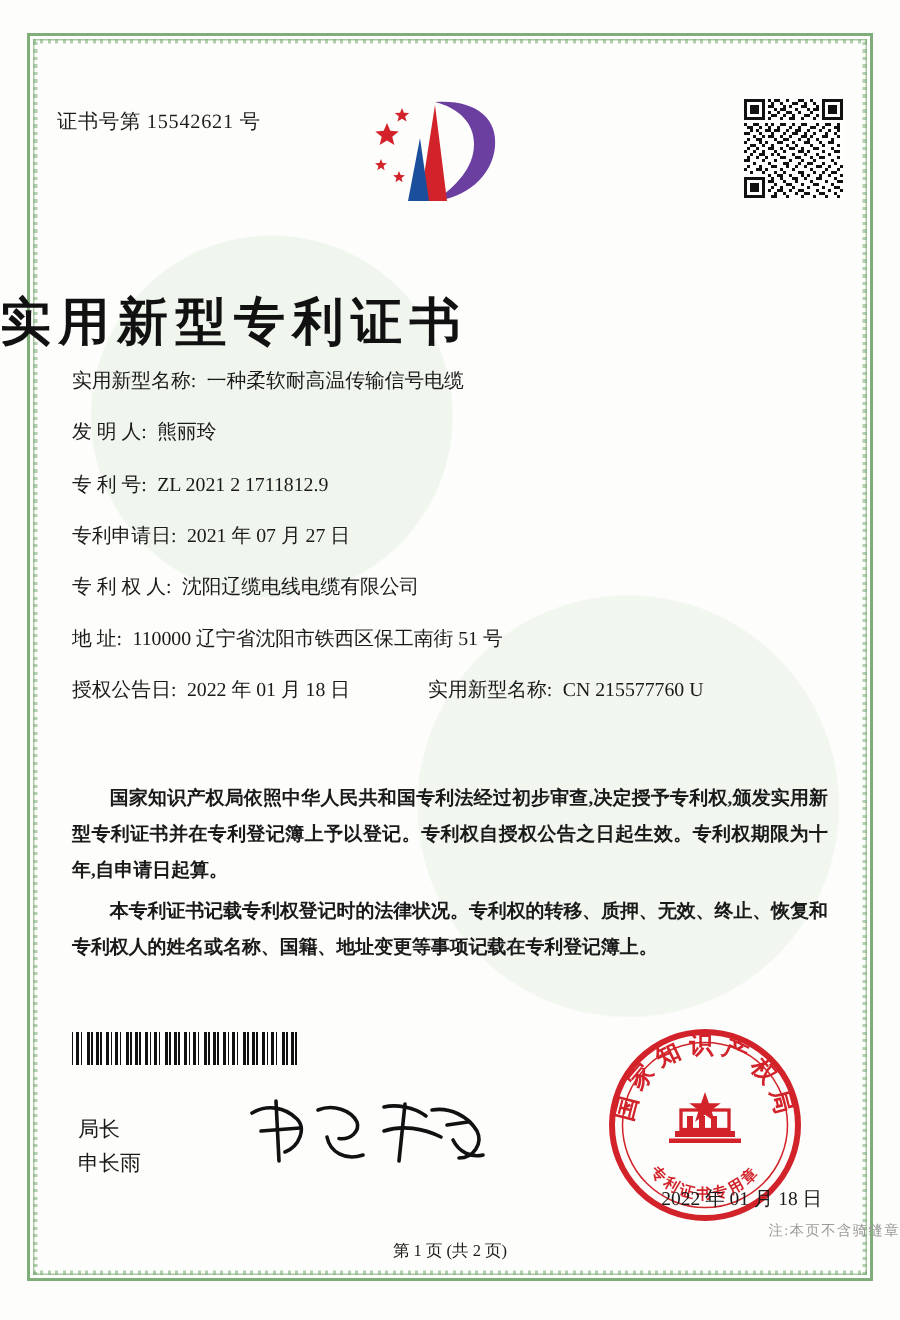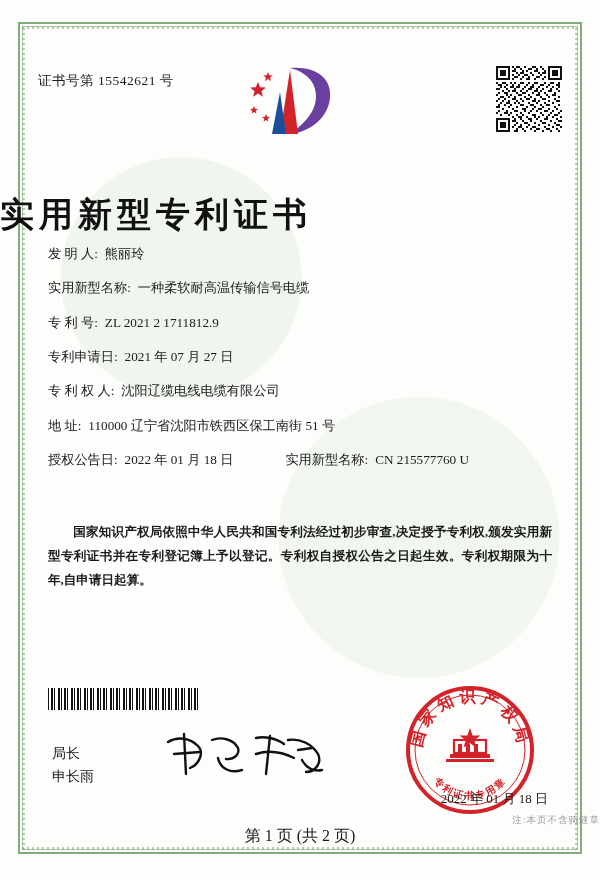--- a/index.html
+++ b/index.html
@@ -170,21 +170,21 @@
     left: 160px; top: 726px;
     width: 168px;
     height: 60px;
   }
 
   .page-no {
     position: absolute;
     left: 0; top: 826px;
     width: 600px;
     text-align: center;
-    font-size: 16px;
+    font-size: 11px;
     color: #1a1a1a;
   }
   .footer-note {
     position: absolute;
     left: 0; top: 814px;
     width: 600px;
     text-align: right;
     font-size: 9.5px;
     color: #9a9a9a;
     letter-spacing: 1px;
@@ -465,27 +465,27 @@
           <rect x="31" y="32" width="1" height="1"></rect>
       </g>
     </svg>
   </div>
 
   <div class="title">实用新型专利证书</div>
 
   <div class="fields">
 
     <div class="field-row">
+      <span class="field-label">实用新型名称:</span>
+      <span class="field-value">一种柔软耐高温传输信号电缆</span>
+    </div>
+
+    <div class="field-row">
       <span class="field-label">发 明 人:</span>
       <span class="field-value">熊丽玲</span>
-    </div>
-
-    <div class="field-row">
-      <span class="field-label">实用新型名称:</span>
-      <span class="field-value">一种柔软耐高温传输信号电缆</span>
     </div>
 
     <div class="field-row">
       <span class="field-label">专 利 号:</span>
       <span class="field-value">ZL 2021 2 1711812.9</span>
     </div>
 
     <div class="field-row">
       <span class="field-label">专利申请日:</span>
       <span class="field-value">2021 年 07 月 27 日</span>
@@ -505,20 +505,21 @@
       <span class="field-label">授权公告日:</span>
       <span class="field-value">2022 年 01 月 18 日</span>
       <span class="second-label">实用新型名称:</span>
       <span class="field-value">CN 215577760 U</span>
     </div>
 
   </div>
 
   <div class="paragraphs">
     <p>国家知识产权局依照中华人民共和国专利法经过初步审查,决定授予专利权,颁发实用新型专利证书并在专利登记簿上予以登记。专利权自授权公告之日起生效。专利权期限为十年,自申请日起算。</p>
+    <p>本专利证书记载专利权登记时的法律状况。专利权的转移、质押、无效、终止、恢复和专利权人的姓名或名称、国籍、地址变更等事项记载在专利登记簿上。</p>
   </div>
 
   <div class="barcode"></div>
 
   <div class="signature-block">
     <div>局长</div>
     <div>申长雨</div>
   </div>
 
   <div class="hand-sign">

